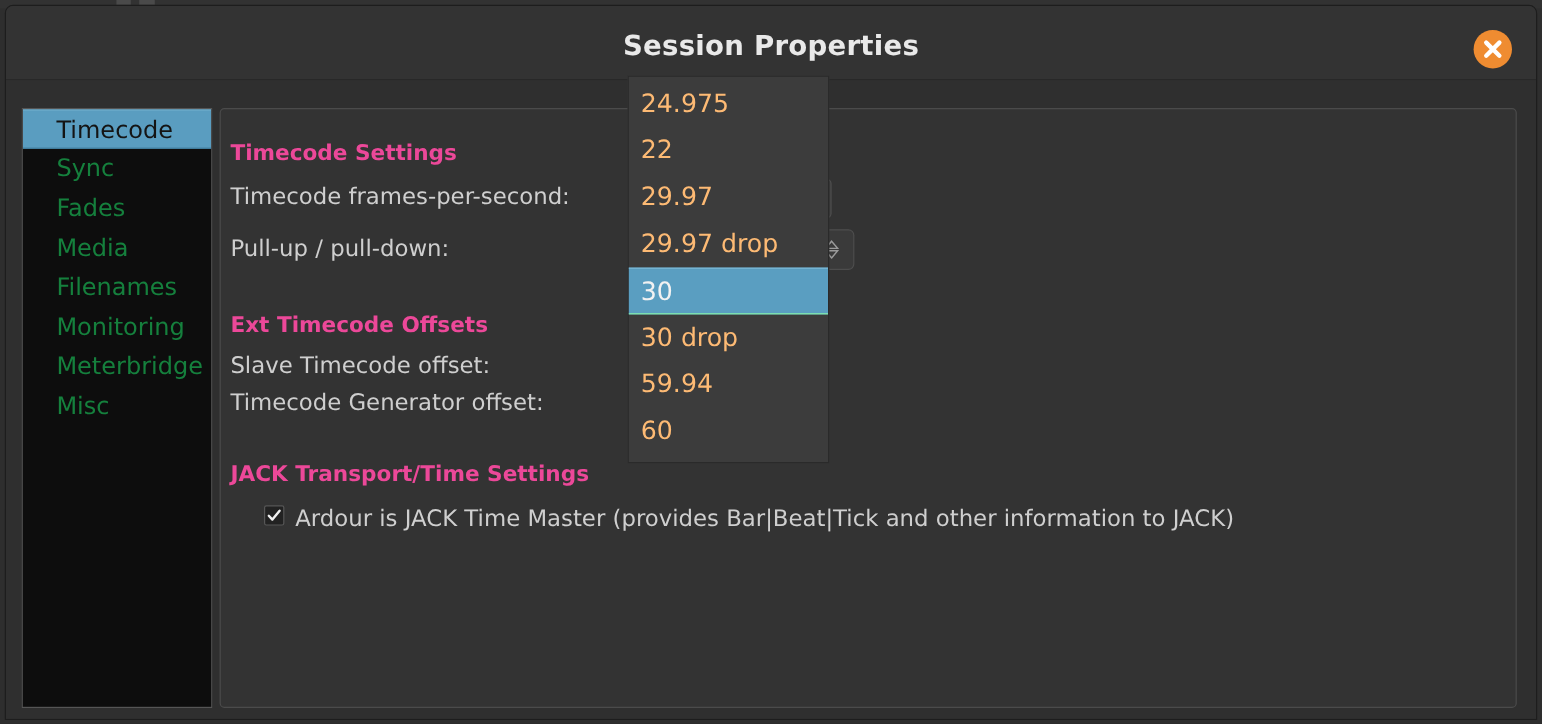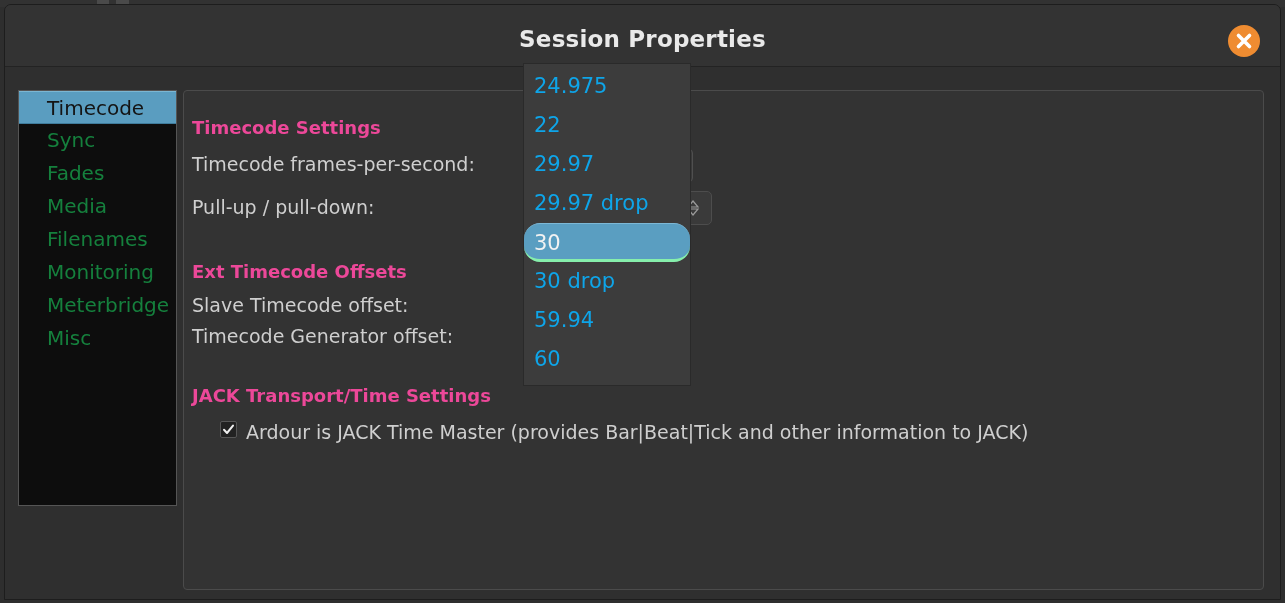--- a/index.html
+++ b/index.html
@@ -95,21 +95,21 @@
     bottom: 0;
     background: #2f2f2f;
   }
 
   
   #sidebar {
     position: absolute;
     left: 13px;
     top: 23px;
     width: 159px;
-    height: 416px;
+    height: 500px;
     background: #0d0d0d;
     border: 1px solid #555555;
     box-sizing: border-box;
     overflow: hidden;
   }
   .sidebar-item {
     height: 33px;
     line-height: 33px;
     padding-left: 28px;
     font-size: 20px;
@@ -270,31 +270,30 @@
     border: 1px solid #2a2a2a;
     box-sizing: border-box;
     z-index: 50;
     padding: 3px 0 6px 0;
   }
   .dropdown-item {
     height: 39px;
     line-height: 39px;
     padding-left: 10px;
     font-size: 21px;
-    color: #0ea5e9;
+    color: #fdba74;
     white-space: nowrap;
     cursor: pointer;
     box-sizing: border-box;
   }
   .dropdown-item.selected {
     background: #5a9ec1;
     color: #f2f2f2;
     border-top: 1px solid #7cb8d6;
-    border-bottom: 3px solid #86efac;
-    border-radius: 16px;
+    border-bottom: 1px solid #86efac;
   }
 </style>
 </head>
 <body>
 
 <div id="app-root">
 
   <div id="bg-strip">
     <div class="nub" style="left:97px;width:12px;"></div>
     <div class="nub" style="left:116px;width:13px;"></div>

